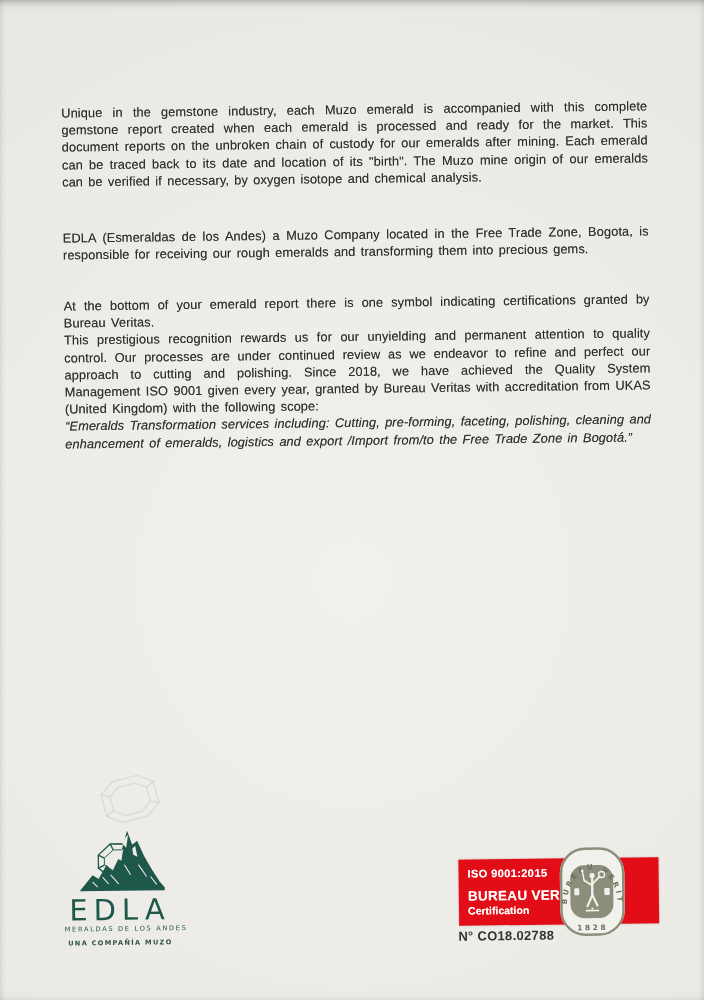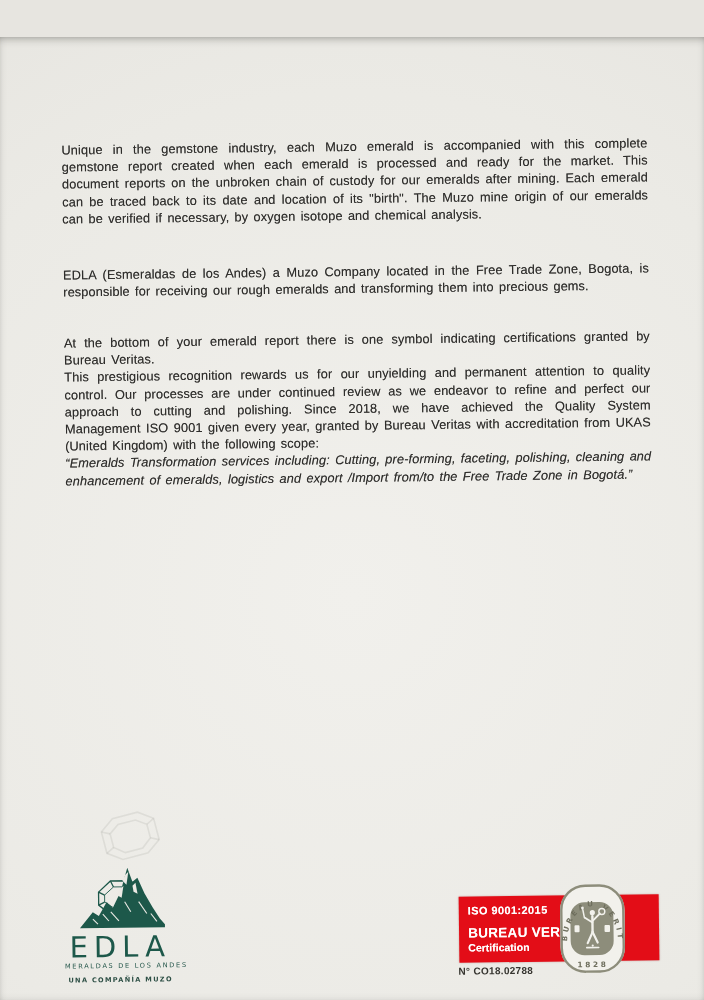--- a/index.html
+++ b/index.html
@@ -6,21 +6,20 @@
   body{
     width:704px;height:1000px;position:relative;overflow:hidden;
     font-family:"Liberation Sans",sans-serif;
     background:#e7e5e0;
   }
   .page{
     position:absolute;inset:0;
     background:radial-gradient(130% 95% at 50% 58%, #f1f0ec 0%, #ebeae5 55%, #e3e1dc 100%);
     box-shadow:inset 0 7px 9px -6px rgba(55,55,50,.45), inset 0 -5px 9px -7px rgba(55,55,50,.22),
                inset 6px 0 10px -9px rgba(55,55,50,.25), inset -6px 0 10px -9px rgba(55,55,50,.25);
-    margin-top:37px;
   }
   .tilt{position:absolute;inset:0;transform:rotate(-0.7deg);transform-origin:50% 50%;}
   .para{
     position:absolute;left:66px;width:586px;
     font-size:12.8px;line-height:17.2px;color:#2e2d2b;
     text-align:justify;word-spacing:1.6px;letter-spacing:.1px;
     text-shadow:0 0 .5px rgba(46,45,43,.55);
   }
   .para p{margin:0;}
   #para-intro{top:101px;}
@@ -33,21 +32,21 @@
   
   #bv-badge{position:absolute;left:452px;top:848px;width:214px;height:96px;}
   .bv-red{position:absolute;left:2px;top:13px;width:200px;height:66px;background:#e30d17;
           box-shadow:0 0 2px rgba(120,20,20,.35);}
   .bv-red .t{position:absolute;left:9px;color:#fff;white-space:nowrap;
              text-shadow:0 0 .6px rgba(255,255,255,.7);}
   .bv-iso{top:8px;font-weight:bold;font-size:11px;letter-spacing:.4px;}
   .bv-name{top:29px;font-weight:bold;font-size:13.5px;letter-spacing:.3px;}
   .bv-cert{top:45px;font-weight:bold;font-size:10.5px;text-align:center;}
   .bv-seal{position:absolute;left:102px;top:1px;width:67px;height:91px;}
-  .bv-number{position:absolute;left:1px;top:82px;font-size:10px;font-weight:bold;
+  .bv-number{position:absolute;left:1px;top:82px;font-size:13px;font-weight:bold;
              color:#35342f;letter-spacing:.3px;white-space:nowrap;}
 </style>
 </head>
 <body>
 
 <div class="page">
   <div class="tilt">
 
     <div class="para" id="para-intro">
       <p>Unique in the gemstone industry,  each Muzo emerald  is  accompanied  with  this complete gemstone report created when each emerald  is  processed  and ready for  the market. This document reports on the unbroken chain of custody for our emeralds after mining. Each emerald can  be  traced  back  to its date and location of  its  "birth". The Muzo mine origin of our emeralds can be verified if necessary,  by oxygen  isotope  and  chemical  analysis.</p>

